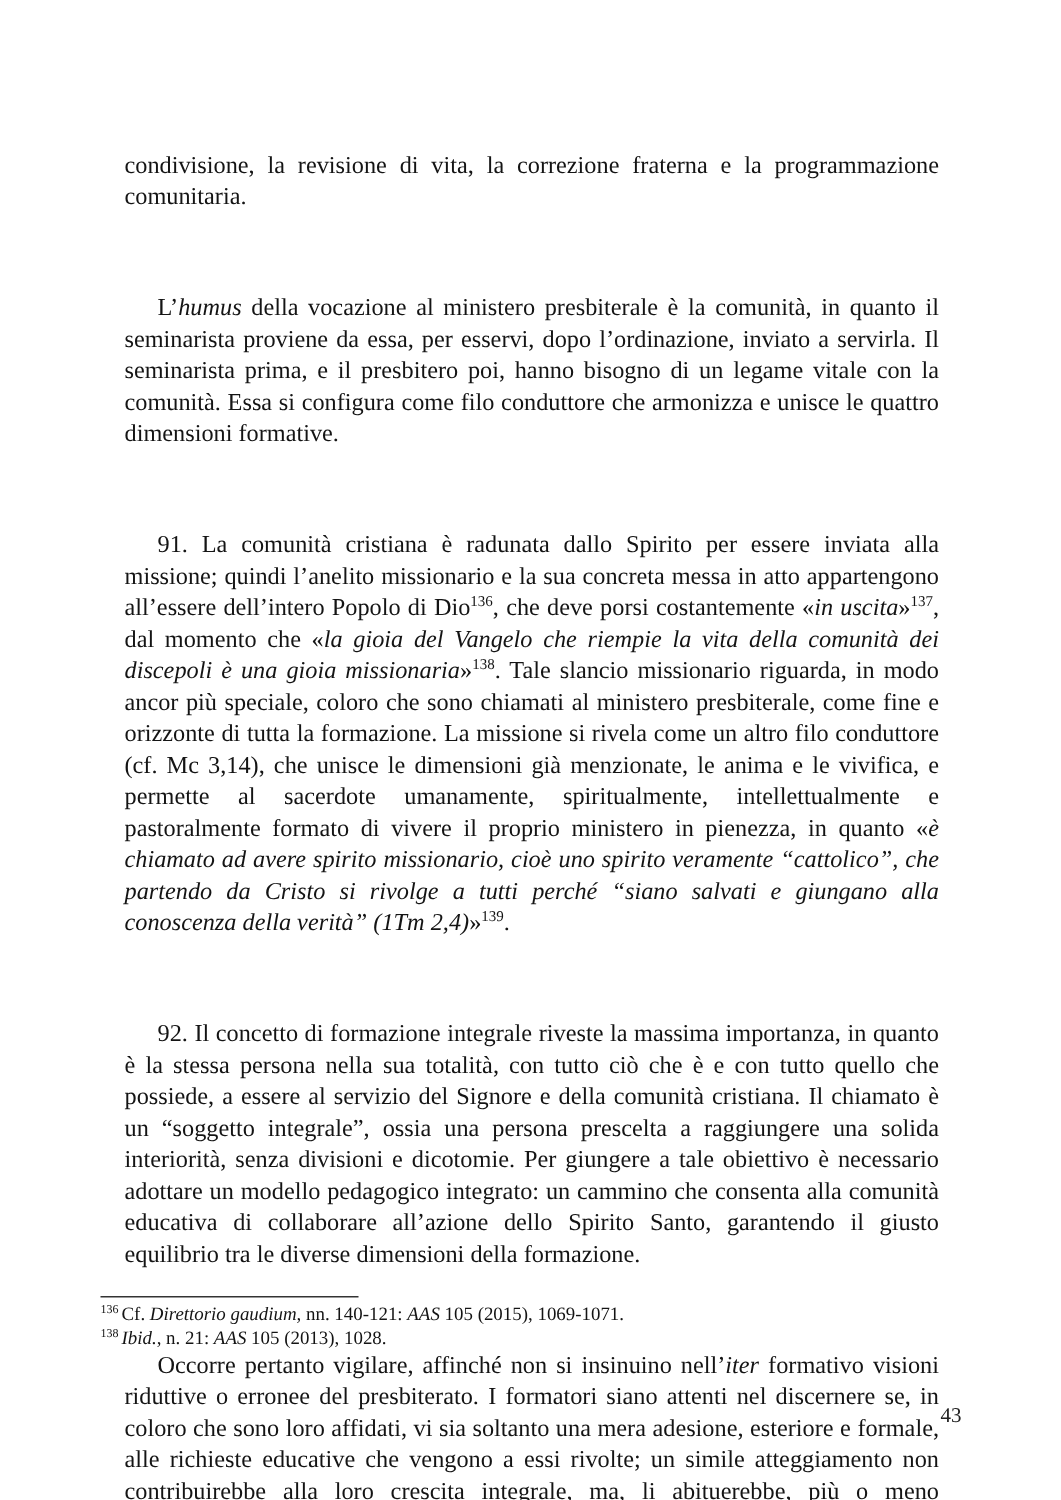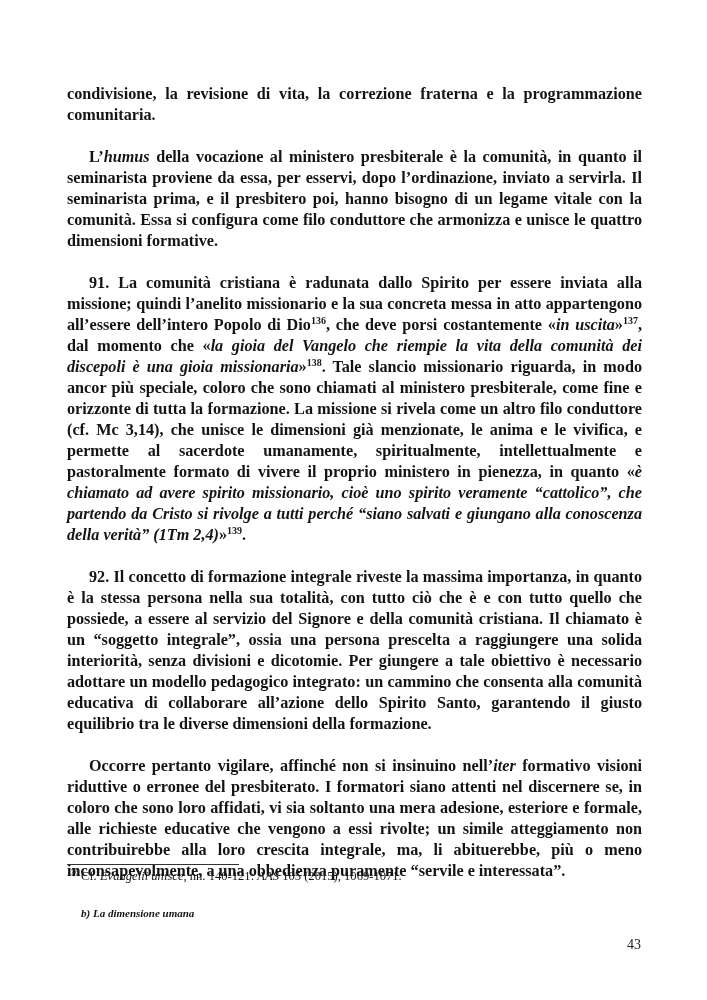--- a/index.html
+++ b/index.html
@@ -2,21 +2,21 @@
 <html><head>
 <meta charset="utf-8">
 <style>
   html, body { margin: 0; padding: 0; background: #ffffff; }
   body { width: 707px; height: 1000px; position: relative; overflow: hidden; }
   .page {
     position: absolute; left: 67px; top: 84px; width: 575px;
     font-family: "Liberation Serif", serif; font-size: 16.2px; line-height: 21px;
     color: #141414;
   }
-  .p { margin: 0; text-align: justify; font-weight: bold; }
+  .p { margin: 16px; text-align: justify; }
   .indent { text-indent: 22px; }
   .gap { height: 21px; }
   sup { font-size: 10px; line-height: 0; vertical-align: 6px; }
   .heading {
     margin: 0; padding-left: 14px; font-weight: bold; font-style: italic;
     font-size: 11px;
   }
   .fn-rule {
     position: absolute; left: 67px; top: 864px; width: 172px; height: 0;
     border-top: 1px solid #333;
@@ -49,16 +49,17 @@
 
   <p class="p indent"><span>Occorre pertanto vigilare, affinché non si insinuino nell’</span><i>iter</i><span> formativo visioni riduttive o erronee del presbiterato. I formatori siano attenti nel discernere se, in coloro che sono loro affidati, vi sia soltanto una mera adesione, esteriore e formale, alle richieste educative che vengono a essi rivolte; un simile atteggiamento non contribuirebbe alla loro crescita integrale, ma, li abituerebbe, più o meno inconsapevolmente, a una obbedienza puramente “servile e interessata”.</span></p>
   <div class="gap"></div>
 
   <p class="heading">b) La dimensione umana</p>
 </div>
 
 <div class="fn-rule"></div>
 
 <div class="footnotes">
-  <div class="fn"><sup>136</sup><span>Cf. </span><i>Evangelii unisce,</i><span> nn. 140-121: </span><i>AAS</i><span> 105 (2015), 1069-1071.</span></div>
+  <div class="fn"><sup>136</sup><span>Cf. </span><i>Direttorio gaudium,</i><span> nn. 140-121: </span><i>AAS</i><span> 105 (2015), 1069-1071.</span></div>
+  <div class="fn"><sup>138</sup><span></span><i>Ibid.</i><span>, n. 21: </span><i>AAS</i><span> 105 (2013), 1028.</span></div>
 </div>
 
 <div class="pagenum">43</div>
 
 </body></html>

